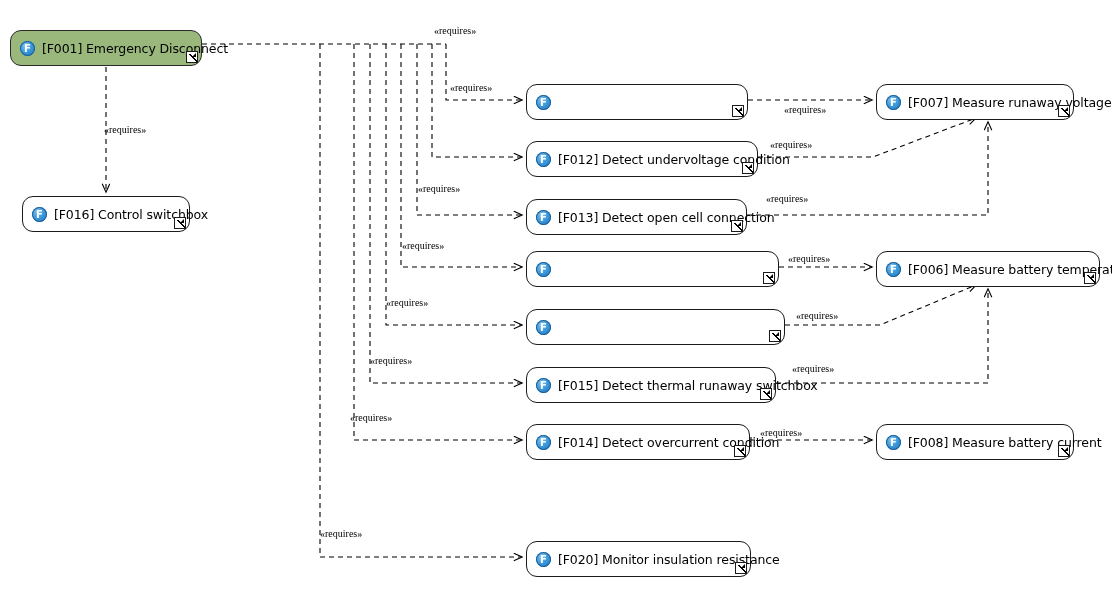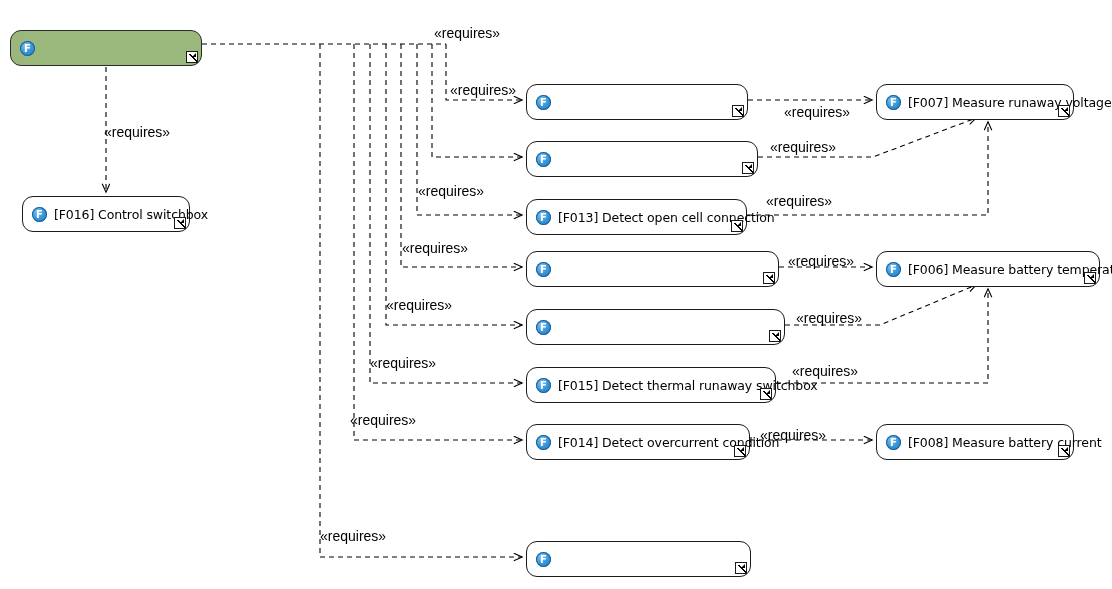--- a/index.html
+++ b/index.html
@@ -69,24 +69,24 @@
   .node .hlink:after{
     content:"";
     position:absolute;right:1px;top:1px;
     width:0;height:0;
     border-left:4px solid transparent;
     border-bottom:4px solid #000;
   }
 
   .elabel{
     position:absolute;
-    font-size:14px;
+    font-size:10px;
     color:#000000;
     white-space:nowrap;
-    font-family:Liberation Sans, sans-serif;
+    font-family:Liberation Serif, serif;
   }
 </style>
 </head>
 <body>
 
 <div id="canvas">
 
   <svg class="wires" viewBox="0 0 1112 589" xmlns="http://www.w3.org/2000/svg">
     <defs>
       <marker id="oarrow" markerWidth="11" markerHeight="11" refX="9.2" refY="4.2" orient="auto" markerUnits="userSpaceOnUse">
@@ -130,39 +130,41 @@
 
       <path d="M 750,440 L 872,440" marker-end="url(#oarrow)"></path>
     </g>
   </svg>
 
   <div id="nodes">
       <div class="node green" style="left: 10px; top: 30px; width: 192px;">
         <span class="fico">
           <i>F</i>
         </span>
+        <span class="lbl">[F001] Emergency Disconnect</span>
         <span class="hlink"></span>
       </div>
       <div class="node" style="left: 22px; top: 196px; width: 168px;">
         <span class="fico">
           <i>F</i>
         </span>
         <span class="lbl">[F016] Control switchbox</span>
         <span class="hlink"></span>
       </div>
       <div class="node" style="left: 526px; top: 84px; width: 222px;">
         <span class="fico">
           <i>F</i>
         </span>
         <span class="hlink"></span>
       </div>
       <div class="node" style="left: 526px; top: 141px; width: 232px;">
         <span class="fico">
           <i>F</i>
         </span>
+        <span class="lbl">[F012] Detect undervoltage condition</span>
         <span class="hlink"></span>
       </div>
       <div class="node" style="left: 526px; top: 199px; width: 221px;">
         <span class="fico">
           <i>F</i>
         </span>
         <span class="lbl">[F013] Detect open cell connection</span>
         <span class="hlink"></span>
       </div>
       <div class="node" style="left: 526px; top: 251px; width: 253px;">
@@ -188,20 +190,21 @@
         <span class="fico">
           <i>F</i>
         </span>
         <span class="lbl">[F014] Detect overcurrent condition</span>
         <span class="hlink"></span>
       </div>
       <div class="node" style="left: 526px; top: 541px; width: 225px;">
         <span class="fico">
           <i>F</i>
         </span>
+        <span class="lbl">[F020] Monitor insulation resistance</span>
         <span class="hlink"></span>
       </div>
       <div class="node" style="left: 876px; top: 84px; width: 198px;">
         <span class="fico">
           <i>F</i>
         </span>
         <span class="lbl">[F007] Measure runaway voltage</span>
         <span class="hlink"></span>
       </div>
       <div class="node" style="left: 876px; top: 251px; width: 224px;">

